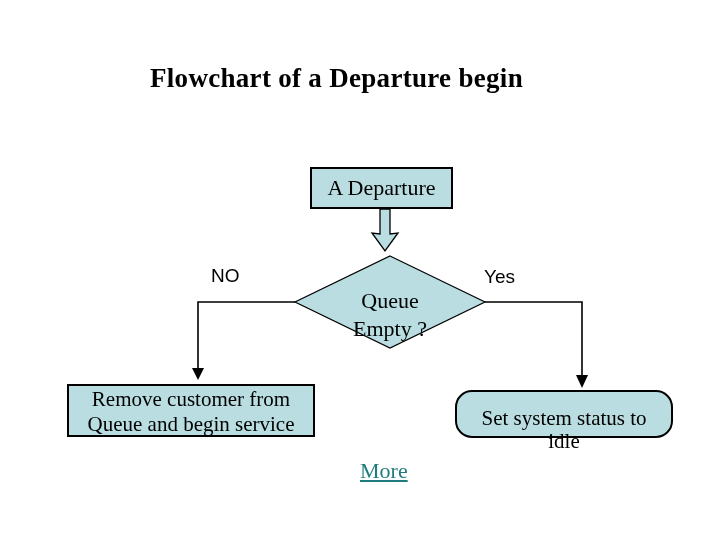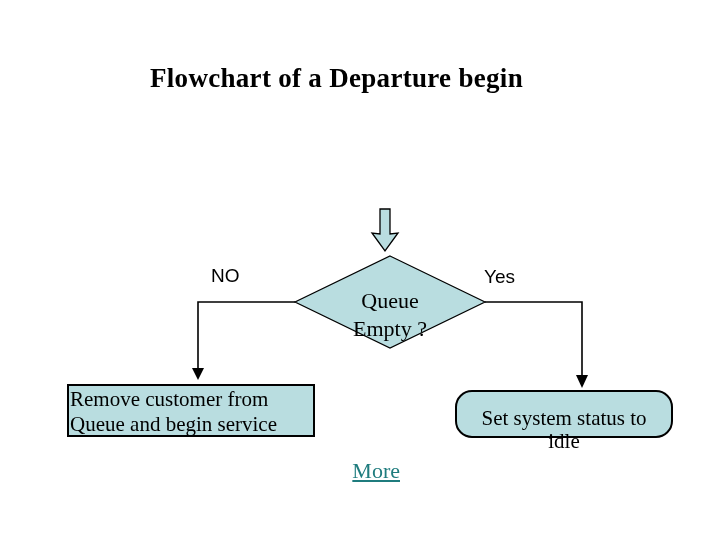--- a/index.html
+++ b/index.html
@@ -36,42 +36,42 @@
   }
   #decision-text {
     left: 295px; top: 287px; width: 190px;
     text-align: center;
     font-size: 22px;
     line-height: 28px;
     white-space: pre-line;
   }
   #no-box {
     left: 67px; top: 384px; width: 248px; height: 53px;
-    text-align: left;
+    text-align: center;
     font-size: 21px;
     line-height: 24.5px;
     padding: 1px 1px;
   }
   #yes-box {
     left: 455px; top: 390px; width: 218px; height: 48px;
     font-size: 21px;
     line-height: 22.5px;
     padding-top: 15px;
     border-radius: 17px;
   }
   .branch-label {
     font-family: "Liberation Sans", sans-serif;
     font-size: 19px;
     color: var(--text-color, #000);
   }
   #no-label  { left: 211px; top: 265px; }
   #yes-label { left: 484px; top: 266px; }
   #more-link {
-    left: 320px; top: 458px; width: 80px;
-    text-align: right;
+    left: 360px; top: 458px; width: 80px;
+    text-align: left;
     font-size: 22px;
     color: var(--link-color, #1f7c7e);
     text-decoration: underline;
     cursor: pointer;
     font-family: Liberation Serif, serif;
   }
   #connector-layer { left: 0; top: 0; }
   .shape-fill { fill: var(--shape-fill, #b9dde0); stroke: var(--shape-stroke, #000); }
   .connector  { stroke: var(--shape-stroke, #000); stroke-width: 1.6; fill: none; }
   .arrowhead  { fill: var(--shape-stroke, #000); stroke: none; }
@@ -89,20 +89,21 @@
 
     <polygon class="shape-fill" points="390,256 485,302 390,348 295,302" stroke-width="1.2"></polygon>
 
     <polyline class="connector" points="295,302 198,302 198,370"></polyline>
     <polygon class="arrowhead" points="192,368 204,368 198,380"></polygon>
 
     <polyline class="connector" points="485,302 582,302 582,377"></polyline>
     <polygon class="arrowhead" points="576,375 588,375 582,388"></polygon>
   </svg>
 
+  <div id="start-box" class="abs shape-box">A Departure</div>
 
   <div id="decision-text" class="abs">Queue
 Empty ?</div>
 
   <div id="no-label" class="abs branch-label">NO</div>
 
   <div id="yes-label" class="abs branch-label">Yes</div>
 
   <div id="no-box" class="abs shape-box">Remove customer from
 Queue and begin service</div>

